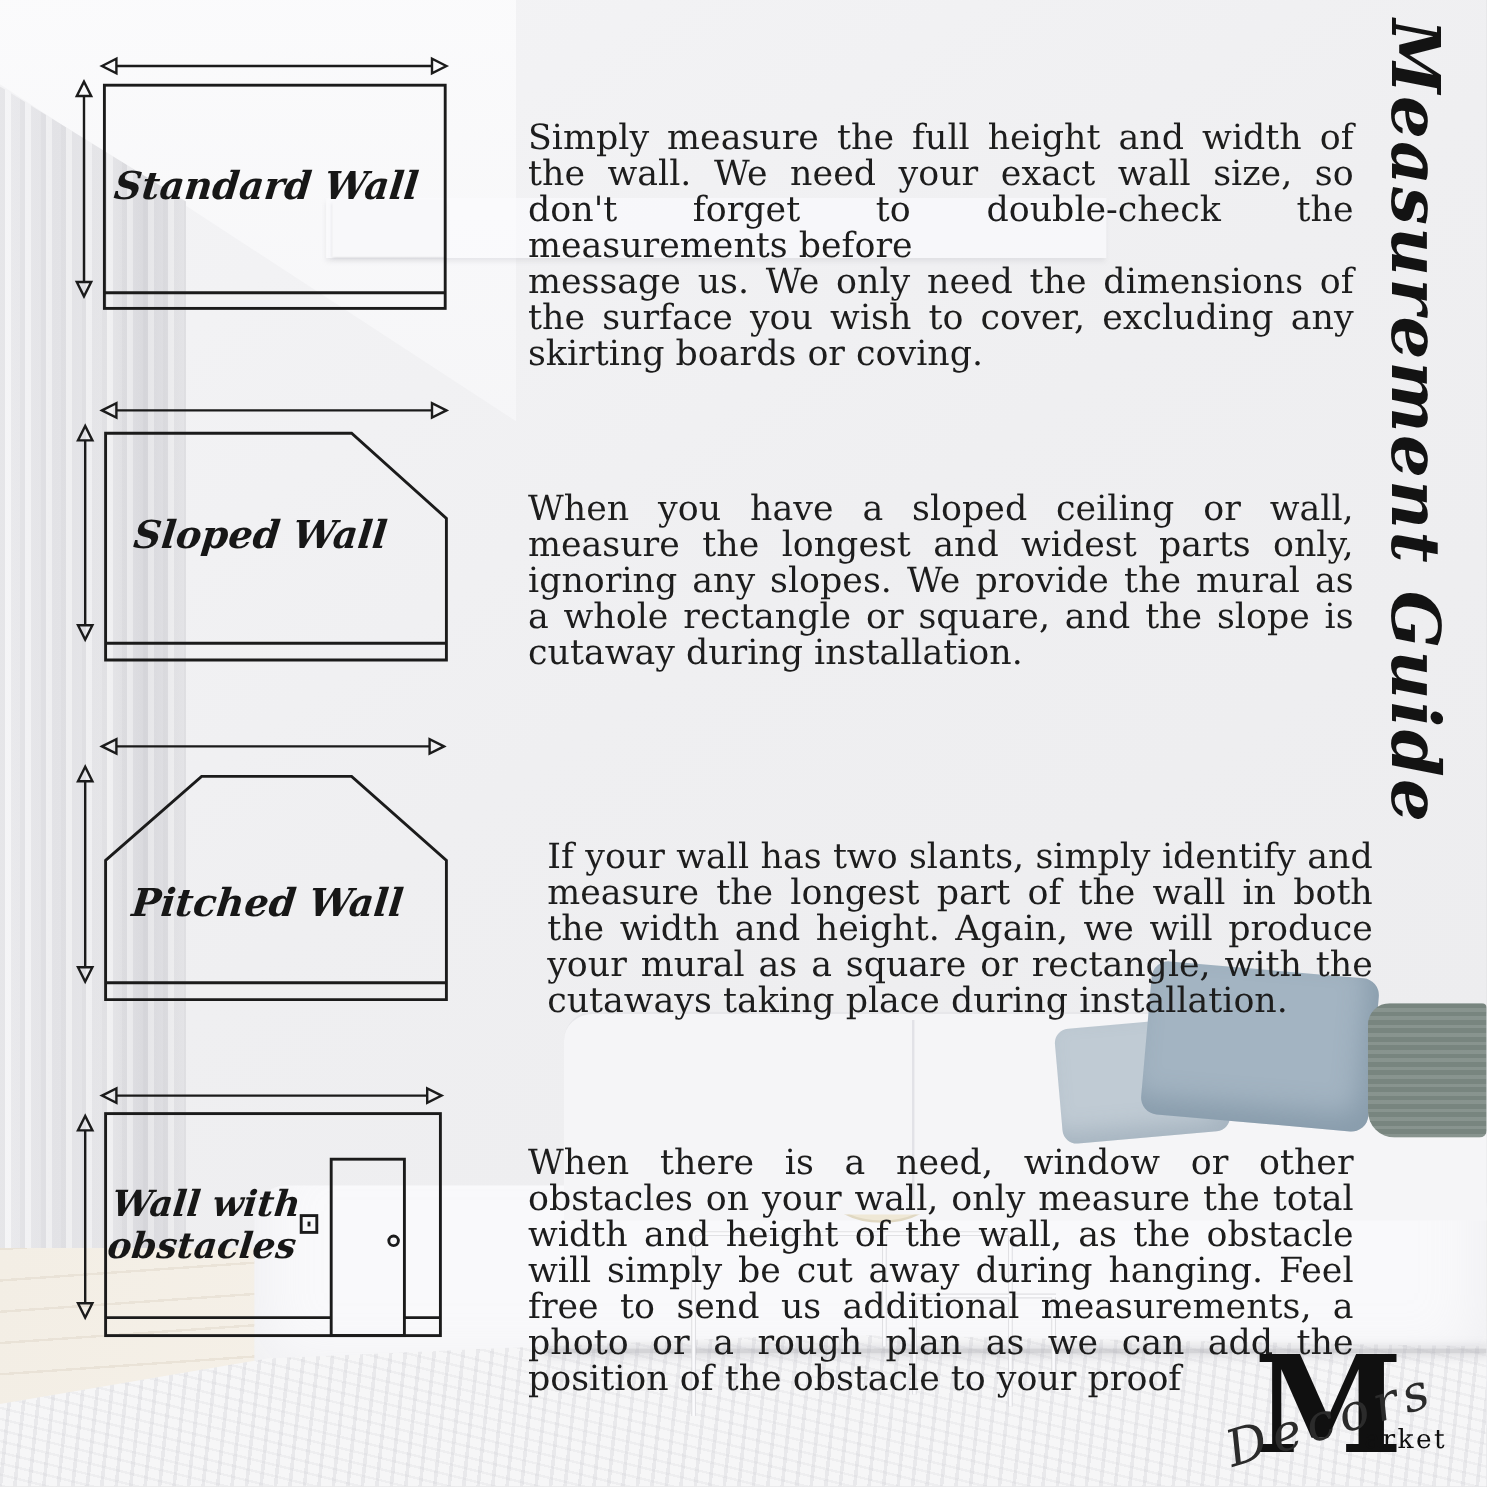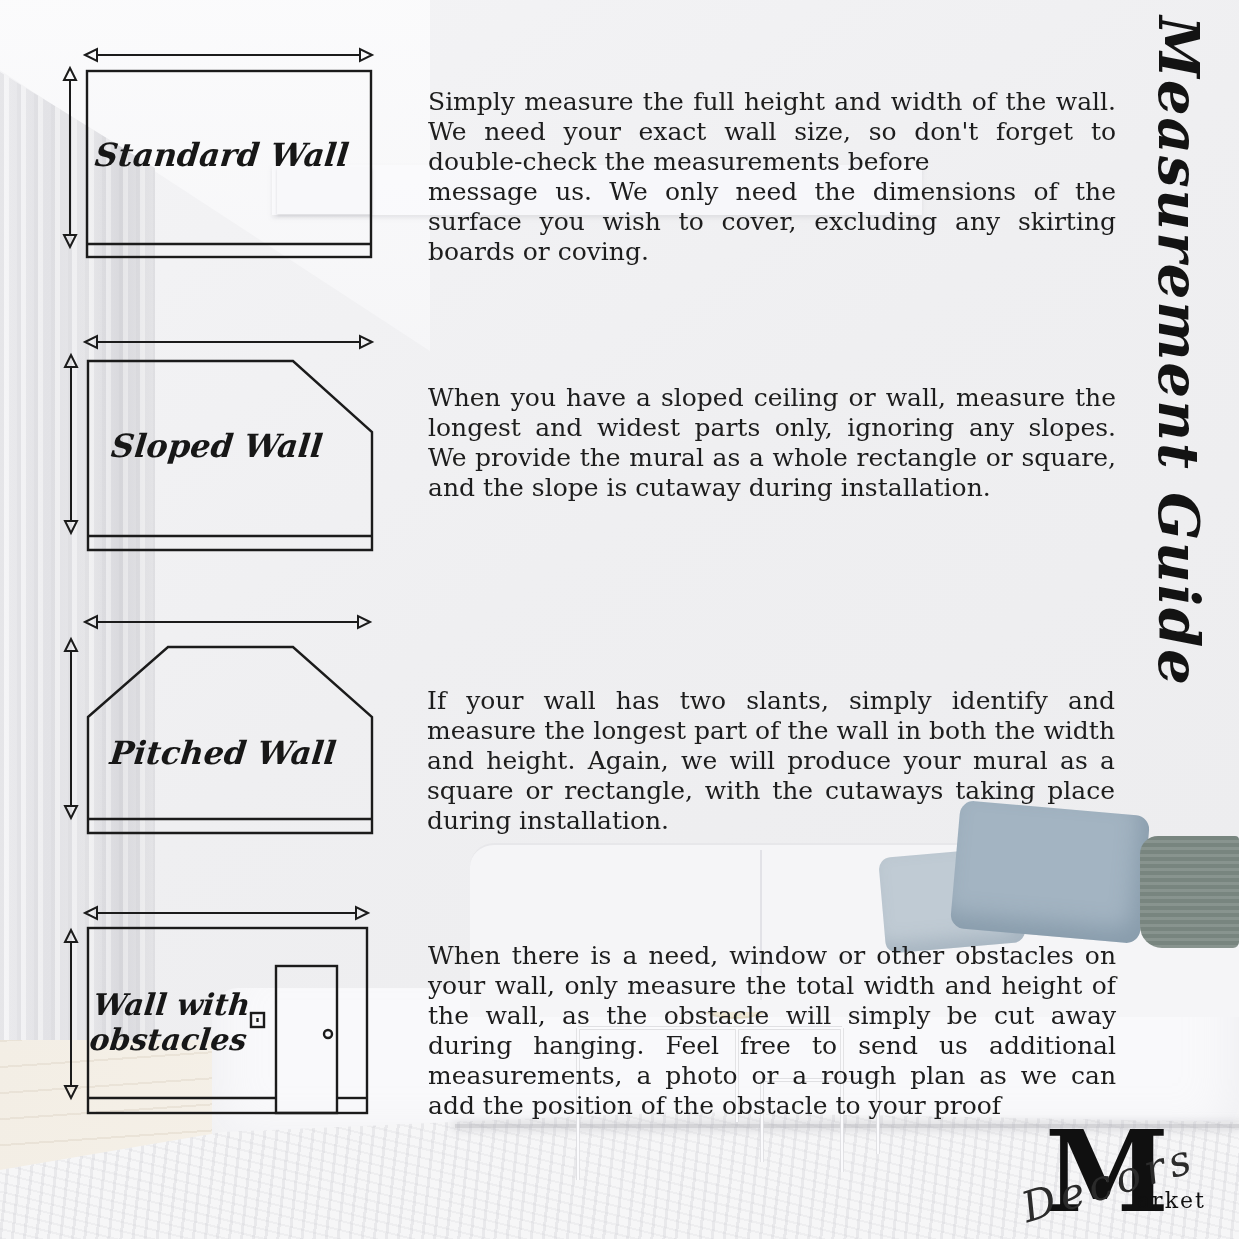--- a/index.html
+++ b/index.html
@@ -54,22 +54,22 @@
   .bg-table{position:absolute;left:555px;top:1012px;}
   
   .diagram{position:absolute;z-index:2;}
   .diagram path,.diagram line,.diagram rect,.diagram circle{
     stroke:#1b1b1b;fill:none;stroke-width:2.4;stroke-linejoin:miter;}
   .diagram .thin{stroke-width:2;}
   .wall-label{position:absolute;z-index:3;transform:translate(-50%,-50%) skewX(-6deg);
     font-family:"DejaVu Serif",cursive;font-style:italic;font-weight:bold;
     font-size:32px;color:#171717;text-align:center;line-height:1.15;white-space:nowrap;}
   .wall-label.wrap{white-space:normal;width:180px;font-size:30px;}
-  .para{position:absolute;z-index:3;width:688px;margin:4px;
-    font-size:25px;line-height:30px;text-align:justify;white-space:pre-line;color:#1d1d1d;}
+  .para{position:absolute;z-index:3;width:688px;margin:16px;
+    font-size:29px;line-height:30px;text-align:justify;white-space:pre-line;color:#1d1d1d;}
   .vtitle{position:absolute;z-index:3;left:1146px;top:16px;height:545px;
     writing-mode:vertical-rl;font-family:"DejaVu Serif",cursive;font-style:italic;
     font-weight:bold;font-size:56px;letter-spacing:2px;color:#131313;white-space:nowrap;}
   
   .logo{position:absolute;z-index:3;left:1015px;top:1128px;width:222px;height:108px;}
   .logo-m{position:absolute;left:30px;top:-12px;font-family:"DejaVu Serif",serif;
     font-weight:bold;font-size:112px;line-height:1;color:#101010;}
   .logo-script{position:absolute;left:4px;top:30px;font-family:"DejaVu Serif",cursive;
     font-style:italic;font-size:42px;font-weight:normal;color:#2b2b2b;
     letter-spacing:5px;transform:rotate(-17deg);}
@@ -134,38 +134,38 @@
     </g>
     <g>
       <line class="thin" x1="21" y1="42" x2="21" y2="196"></line>
       <path class="thin" d="M21 30 L15 42 L27 42 Z"></path>
       <path class="thin" d="M21 208 L15 196 L27 196 Z"></path>
     </g>
     <path d="M38 36 L243 36 L322 107 L322 225 L38 225 Z"></path>
     <line x1="38" y1="211" x2="322" y2="211"></line>
   </svg>
   <div class="wall-label" style="left:217px;top:446px">Sloped Wall</div>
-  <p class="para" style="left:424px;top:379px">When you have a sloped ceiling or wall, measure the longest and widest parts only, ignoring any slopes. We provide the mural as a whole rectangle or square, and the slope is cutaway during installation.</p>
+  <p class="para" style="left:424px;top:392px">When you have a sloped ceiling or wall, measure the longest and widest parts only, ignoring any slopes. We provide the mural as a whole rectangle or square, and the slope is cutaway during installation.</p>
 
   <svg class="diagram" style="left:50px;top:600px" width="335" height="245" viewBox="0 0 335 245">
     <g>
       <line class="thin" x1="47" y1="22" x2="308" y2="22"></line>
       <path class="thin" d="M35 22 L47 16 L47 28 Z"></path>
       <path class="thin" d="M320 22 L308 16 L308 28 Z"></path>
     </g>
     <g>
       <line class="thin" x1="21" y1="51" x2="21" y2="206"></line>
       <path class="thin" d="M21 39 L15 51 L27 51 Z"></path>
       <path class="thin" d="M21 218 L15 206 L27 206 Z"></path>
     </g>
     <path d="M38 117 L118 47 L243 47 L322 117 L322 233 L38 233 Z"></path>
     <line x1="38" y1="219" x2="322" y2="219"></line>
   </svg>
   <div class="wall-label" style="left:223px;top:753px">Pitched Wall</div>
-  <p class="para" style="left:423px;top:682px">If your wall has two slants, simply identify and measure the longest part of the wall in both the width and height. Again, we will produce your mural as a square or rectangle, with the cutaways taking place during installation.</p>
+  <p class="para" style="left:440px;top:682px">If your wall has two slants, simply identify and measure the longest part of the wall in both the width and height. Again, we will produce your mural as a square or rectangle, with the cutaways taking place during installation.</p>
 
   <svg class="diagram" style="left:50px;top:880px" width="335" height="245" viewBox="0 0 335 245">
     <g>
       <line class="thin" x1="47" y1="33" x2="306" y2="33"></line>
       <path class="thin" d="M35 33 L47 27 L47 39 Z"></path>
       <path class="thin" d="M318 33 L306 27 L306 39 Z"></path>
     </g>
     <g>
       <line class="thin" x1="21" y1="62" x2="21" y2="206"></line>
       <path class="thin" d="M21 50 L15 62 L27 62 Z"></path>

